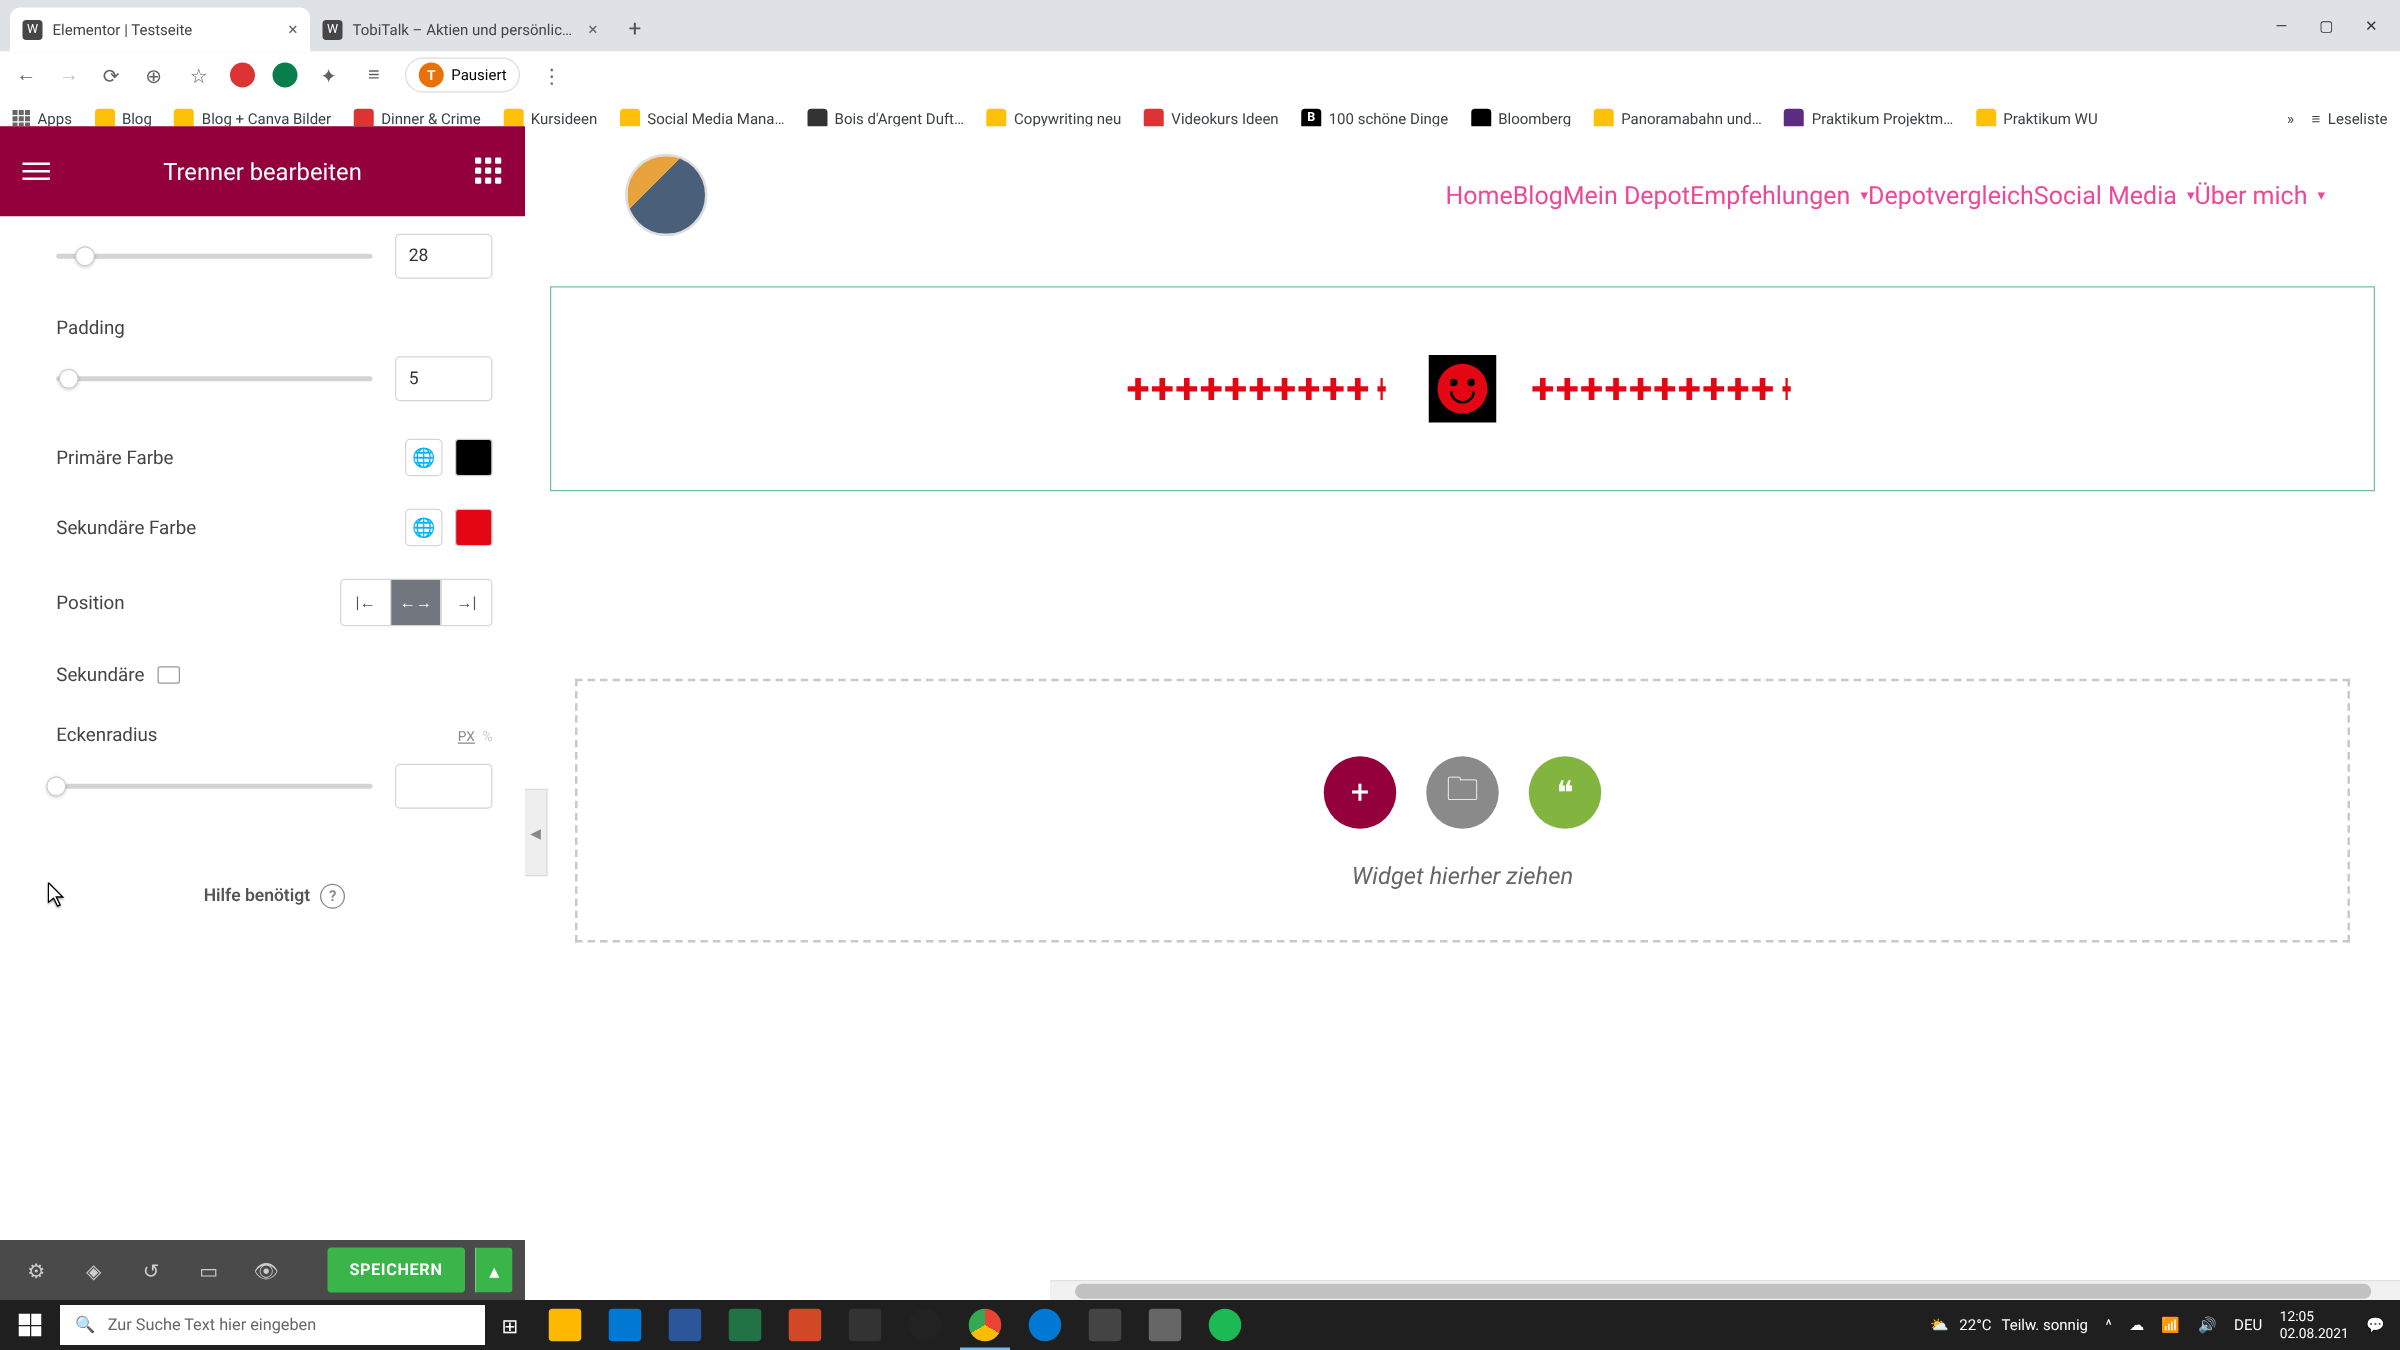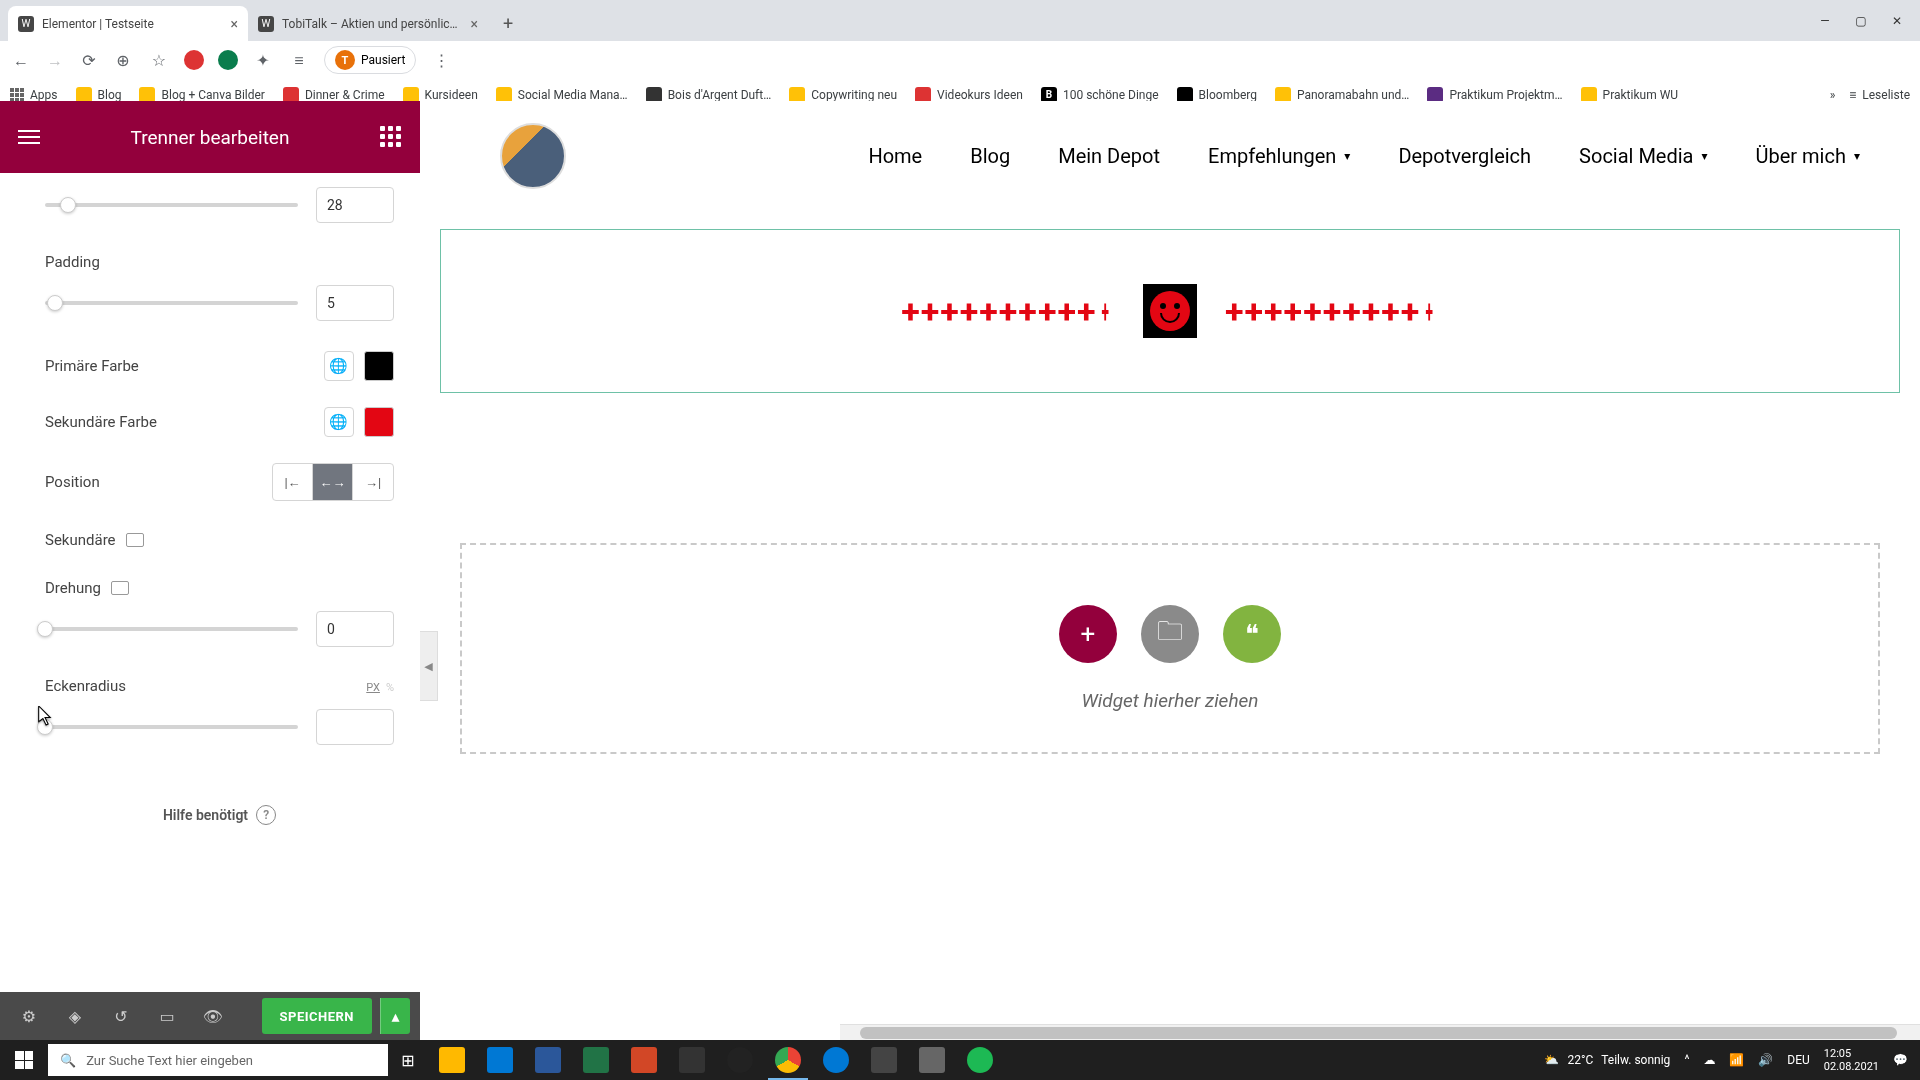--- a/index.html
+++ b/index.html
@@ -67,21 +67,21 @@
 .sb-footer { height:48px; background:#4a4a4a; display:flex; align-items:center; padding:0 10px; gap:8px; }
 .sbf-btn { width:38px; height:38px; display:flex; align-items:center; justify-content:center; color:#ccc; font-size:16px; cursor:pointer; }
 .save-btn { margin-left:auto; height:36px; background:#39b54a; color:#fff; font-size:13px; font-weight:bold; padding:0 18px; border-radius:3px; display:flex; align-items:center; letter-spacing:.5px; }
 .save-drop { width:30px; height:36px; background:#39b54a; border-left:1px solid rgba(255,255,255,.3); display:flex; align-items:center; justify-content:center; color:#fff; border-radius:0 3px 3px 0; }
 
 
 .canvas { flex:1; background:#fff; position:relative; overflow:hidden; }
 .collapse-handle { position:absolute; left:0; top:530px; width:18px; height:70px; background:#eee; border:1px solid #ddd; border-left:none; display:flex; align-items:center; justify-content:center; color:#888; font-size:11px; cursor:pointer; z-index:5; }
 .site-header { height:110px; display:flex; align-items:center; padding:0 60px 0 80px; gap:40px; }
 .site-logo { width:66px; height:66px; border-radius:50%; background:linear-gradient(135deg,#e8a23c 35%,#4a5f7a 35%); border:2px solid #ddd; }
-.site-nav { margin-left:auto; display:flex; gap:48px; font-size:20px; color:#000000;align-items:center; }
+.site-nav { margin-left:auto; display:flex; font-size:20px; color:#ec4899;align-items:center; }
 .site-nav-item { display:flex; align-items:center; gap:8px; cursor:pointer; }
 .chev { font-size:12px; }
 
 .section-sep { margin:18px 20px 0 20px; border:1px solid #6ec1a7; padding:54px 20px; display:flex; align-items:center; justify-content:center; }
 .sep-line { display:flex; align-items:center; gap:8px; }
 .cross-run { display:flex; gap:1px; }
 .cross { color:#e30613; font-size:34px; font-weight:bold; line-height:1; }
 .sep-icon { width:54px; height:54px; background:#000; display:flex; align-items:center; justify-content:center; margin:0 20px; }
 .sep-smile { width:40px; height:40px; border-radius:50%; background:#e30613; position:relative; }
 .sep-smile::before, .sep-smile::after { content:''; position:absolute; width:6px; height:6px; background:#000; border-radius:50%; top:12px; }
@@ -294,32 +294,20 @@
           <div class="pos-btn">→|</div>
         </div>
       </div>
       <div class="ctrl-row">
         <div class="ctrl-label">
             <span>Sekundäre</span>
             <span class="resp-icon"></span>
           </div>
       </div>
       <div class="ctrl-row">
-        <div class="ctrl-label">
-            <span>Drehung</span>
-            <span class="resp-icon"></span>
-          </div>
-        <div class="slider-wrap">
-          <div class="slider-track">
-              <div class="slider-thumb" style="left:0%"></div>
-            </div>
-          <input class="num-input" value="0" style="">
-        </div>
-      </div>
-      <div class="ctrl-row">
         <div class="ctrl-label" style="justify-content:space-between">
             <span>Eckenradius</span>
             <span><span class="unit-badge">PX</span><span class="unit-pct">%</span></span>
           </div>
         <div class="slider-wrap">
           <div class="slider-track">
               <div class="slider-thumb" style="left:0%"></div>
             </div>
           <input class="num-input" value="" style="">
         </div>

